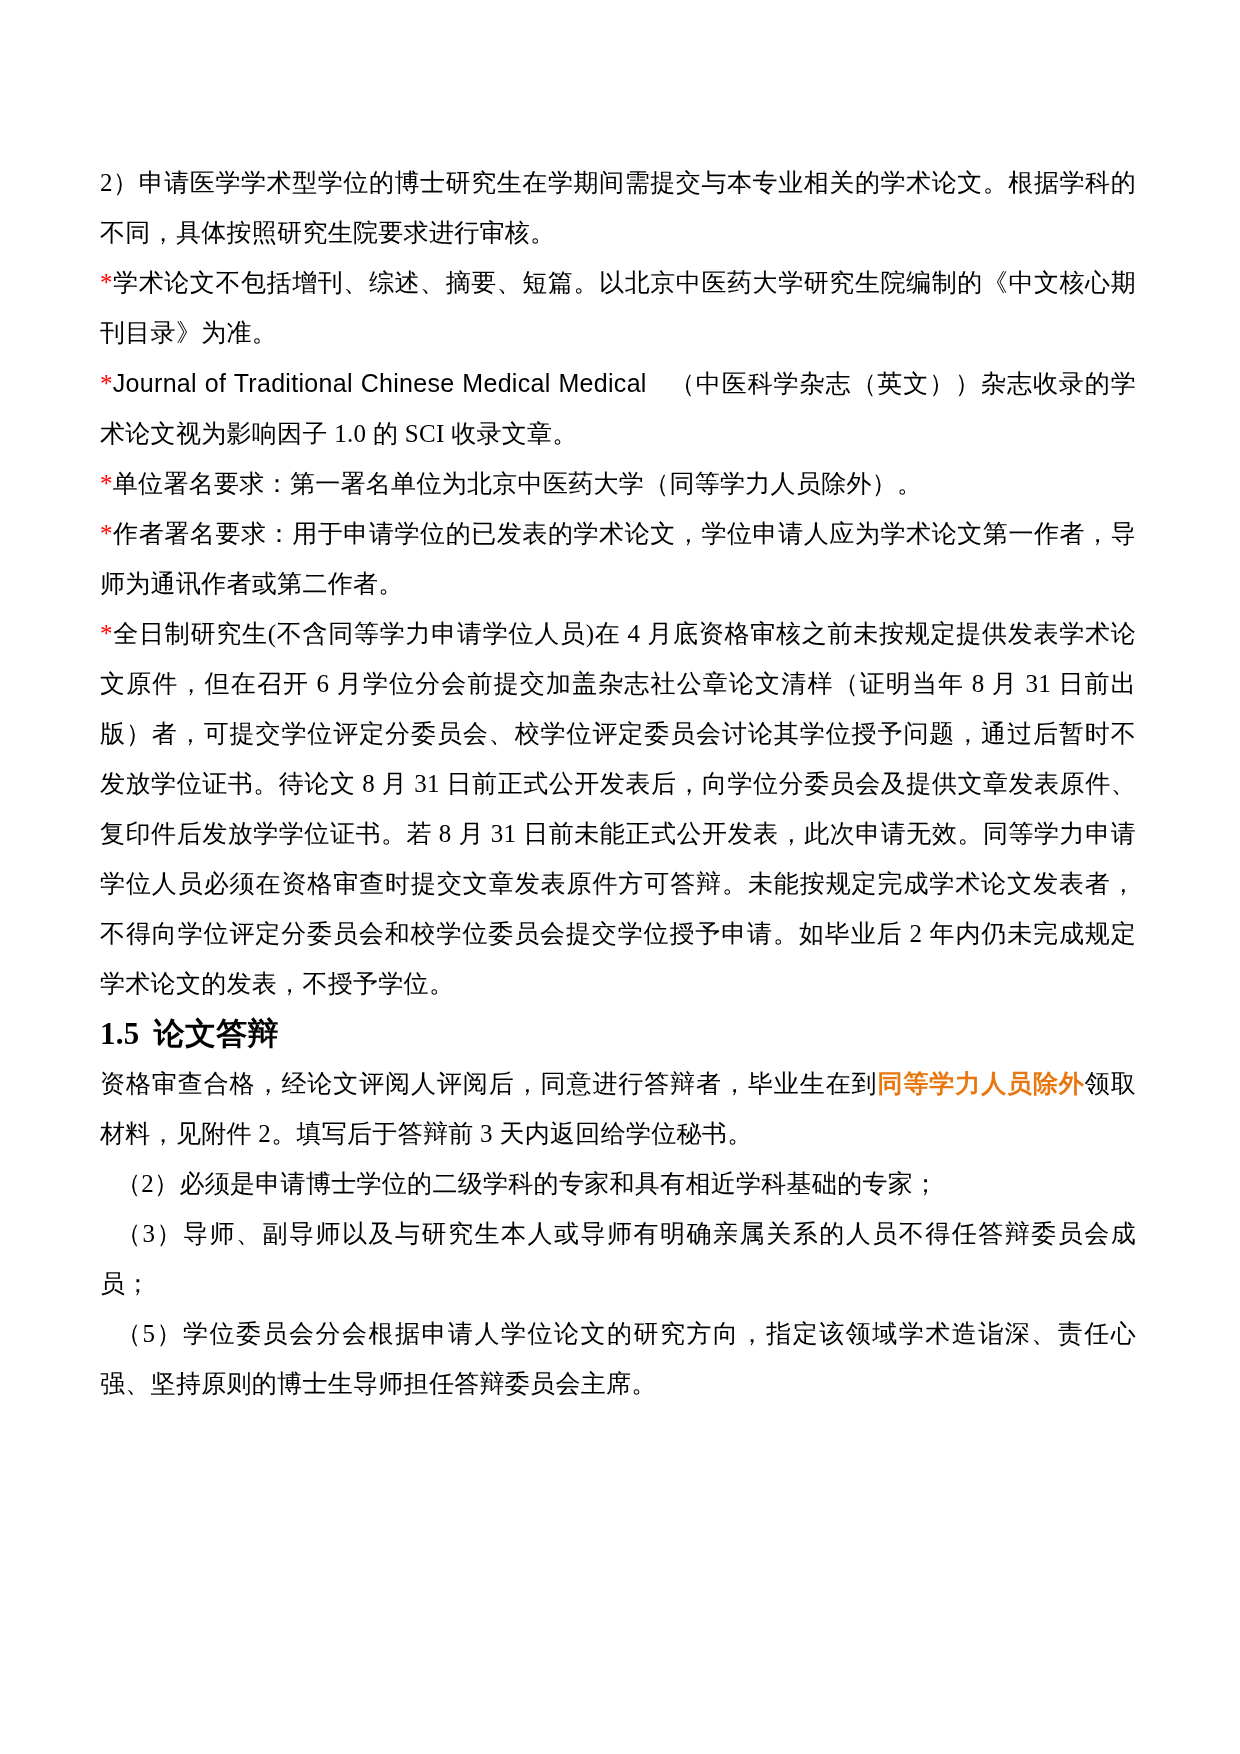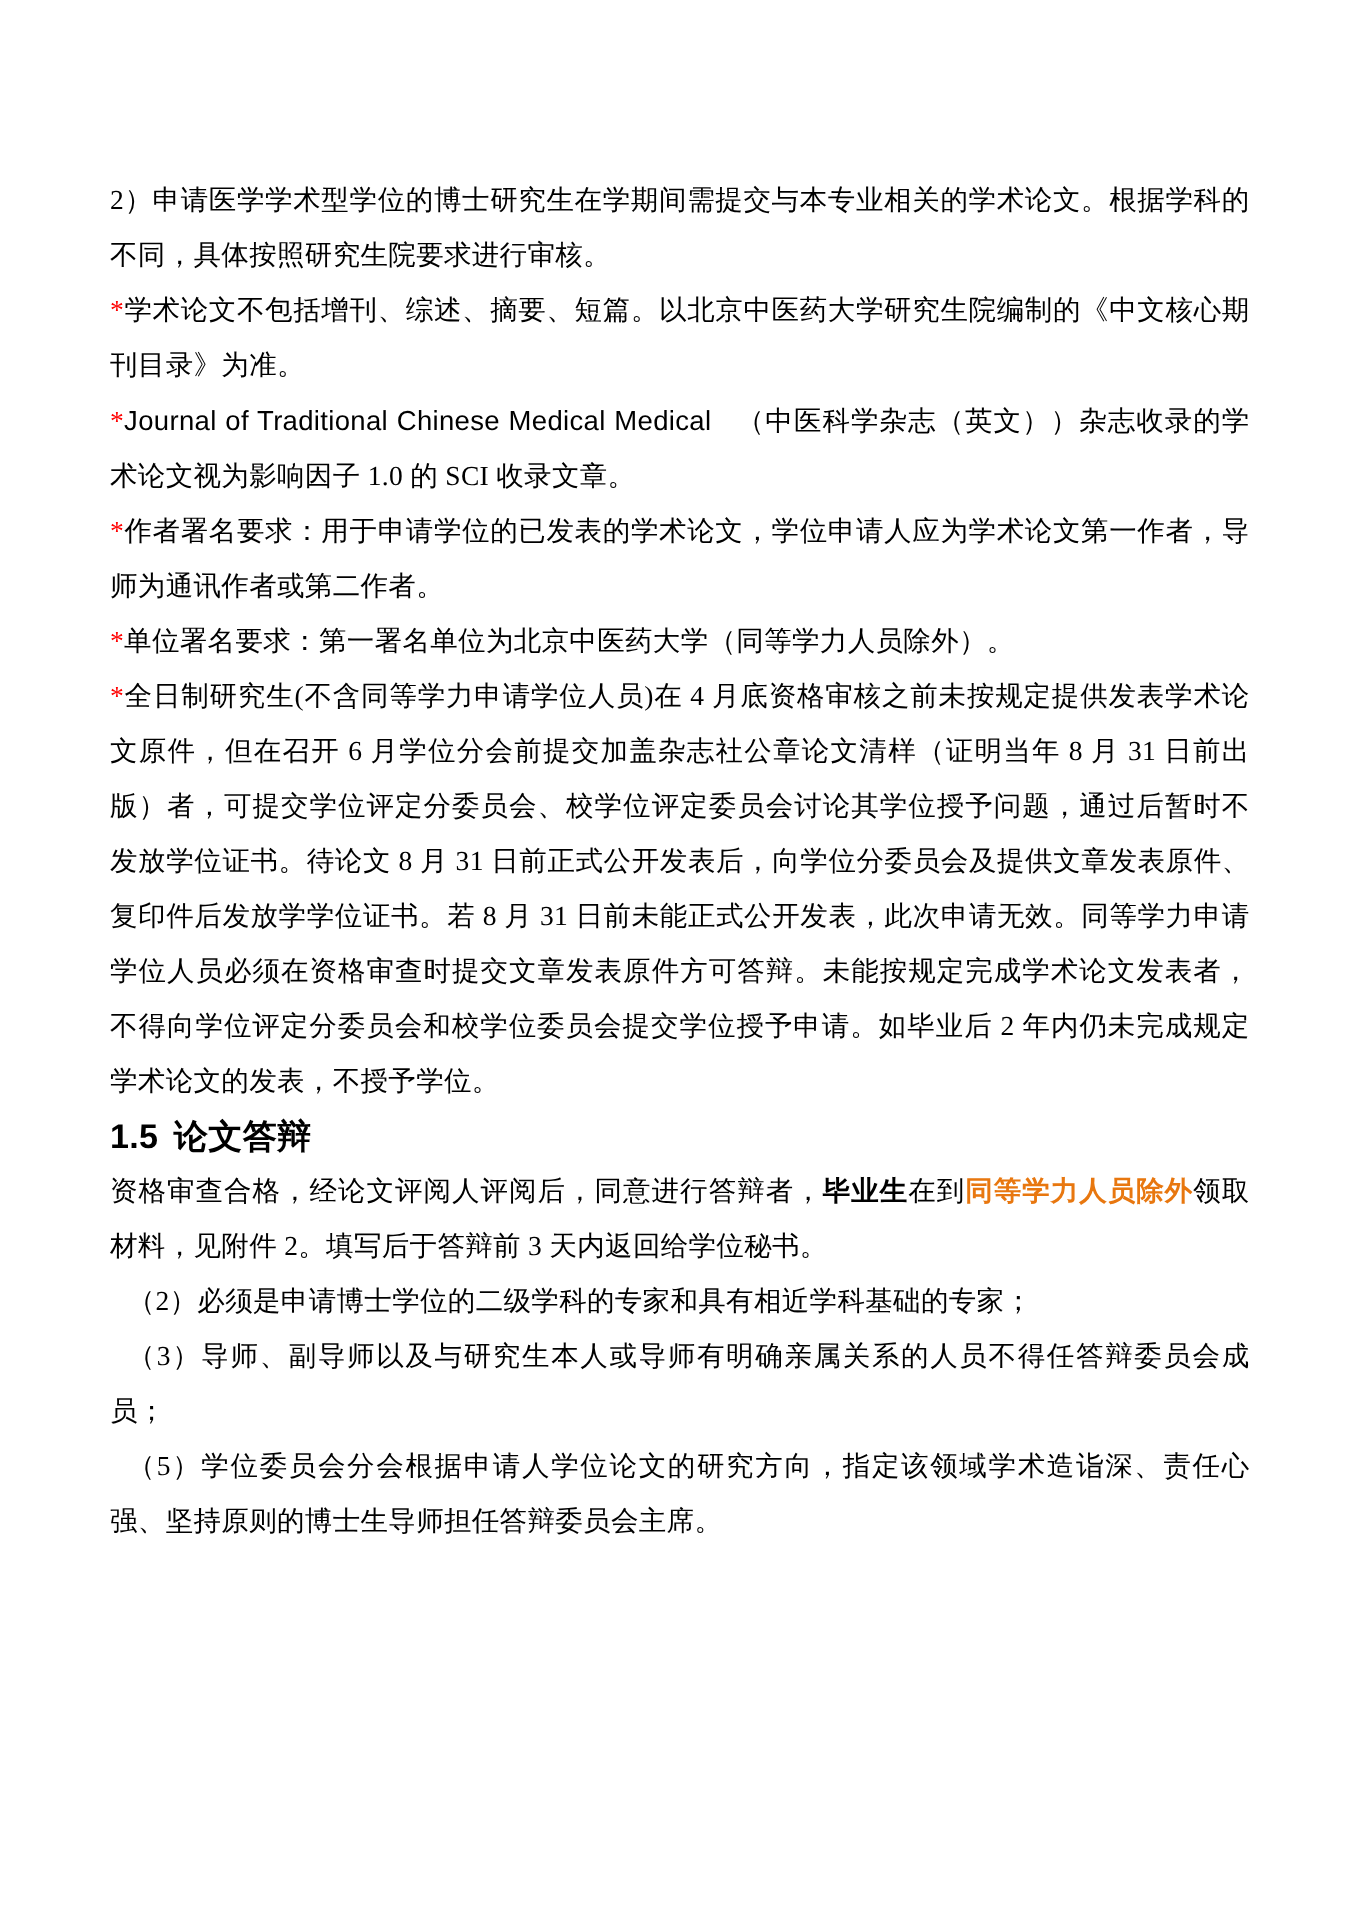--- a/index.html
+++ b/index.html
@@ -24,29 +24,29 @@
     margin:0;
     font-size:25px;
     line-height:50px;
     text-align:justify;
     text-justify:inter-ideograph;
     letter-spacing:0.3px;
   }
   .star{color:var(--red);}
   .latin{font-family:"Liberation Sans","DejaVu Sans",sans-serif;}
   .gap{margin-left:0.9em;}
-  .bold{font-weight:bold;}
+  .bold{font-weight:normal;}
   .orange{color:var(--orange);font-weight:bold;}
   .indent{text-indent:16px;}
   h2.section{
     margin:0;
     font-size:31px;
     line-height:50px;
     font-weight:bold;
-    font-family:Liberation Sans, sans-serif;
+    font-family:Liberation Serif, serif;
     letter-spacing:0.3px;
   }
   h2.section .num{margin-right:14px;}
 </style>
 </head>
 <body>
 
 <div class="page">
 
   <p>
@@ -55,25 +55,25 @@
 
   <p>
     <span class="star">*</span><span>学术论文不包括增刊、综述、摘要、短篇。以北京中医药大学研究生院编制的《中文核心期刊目录》为准。</span>
   </p>
 
   <p>
     <span class="star">*</span><span class="latin">Journal of Traditional Chinese Medical Medical</span><span class="gap">（中医科学杂志（英文））杂志收录的学术论文视为影响因子 1.0 的 SCI 收录文章。</span>
   </p>
 
   <p>
-    <span class="star">*</span><span>作者署名要求：用于申请学位的已发表的学术论文，学位申请人应为学术论文第一作者，导师为通讯作者或第二作者。</span>
+    <span class="star">*</span><span>单位署名要求：第一署名单位为北京中医药大学（同等学力人员除外）。</span>
   </p>
 
   <p>
-    <span class="star">*</span><span>单位署名要求：第一署名单位为北京中医药大学（同等学力人员除外）。</span>
+    <span class="star">*</span><span>作者署名要求：用于申请学位的已发表的学术论文，学位申请人应为学术论文第一作者，导师为通讯作者或第二作者。</span>
   </p>
 
   <p>
     <span class="star">*</span><span>全日制研究生(不含同等学力申请学位人员)在 4 月底资格审核之前未按规定提供发表学术论文原件，但在召开 6 月学位分会前提交加盖杂志社公章论文清样（证明当年 8 月 31 日前出版）者，可提交学位评定分委员会、校学位评定委员会讨论其学位授予问题，通过后暂时不发放学位证书。待论文 8 月 31 日前正式公开发表后，向学位分委员会及提供文章发表原件、复印件后发放学学位证书。若 8 月 31 日前未能正式公开发表，此次申请无效。同等学力申请学位人员必须在资格审查时提交文章发表原件方可答辩。未能按规定完成学术论文发表者，不得向学位评定分委员会和校学位委员会提交学位授予申请。如毕业后 2 年内仍未完成规定学术论文的发表，不授予学位。</span>
   </p>
 
   <h2 class="section">
     <span class="num">1.5</span><span>论文答辩</span>
   </h2>
 

